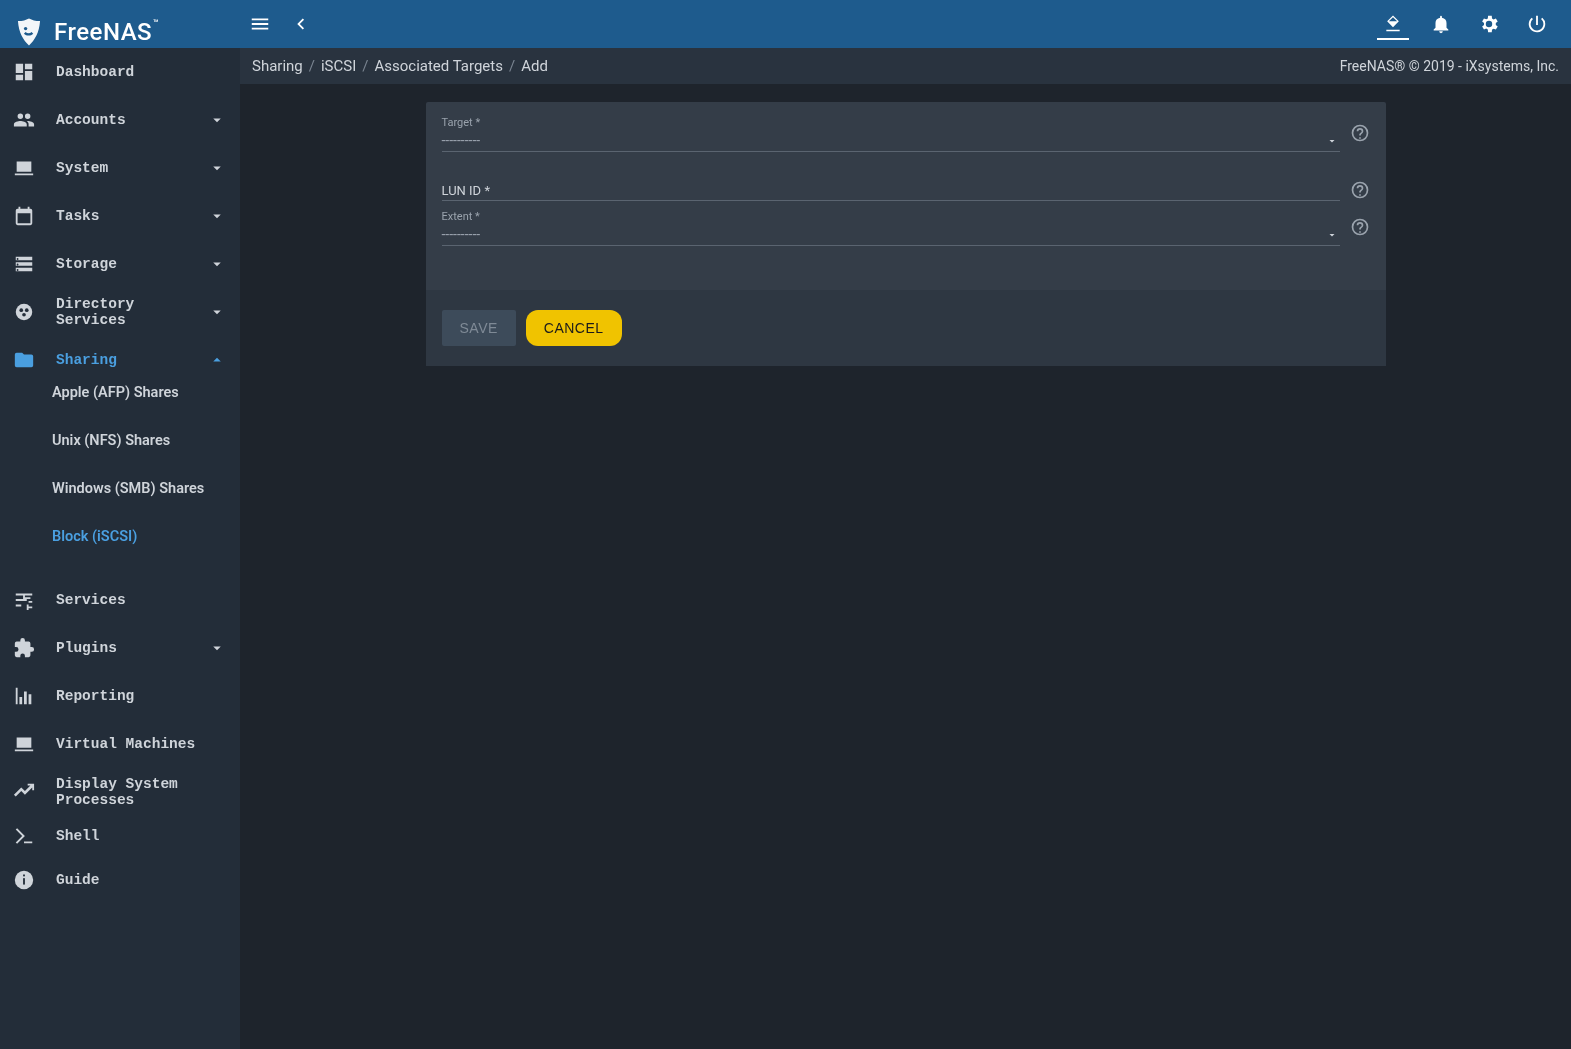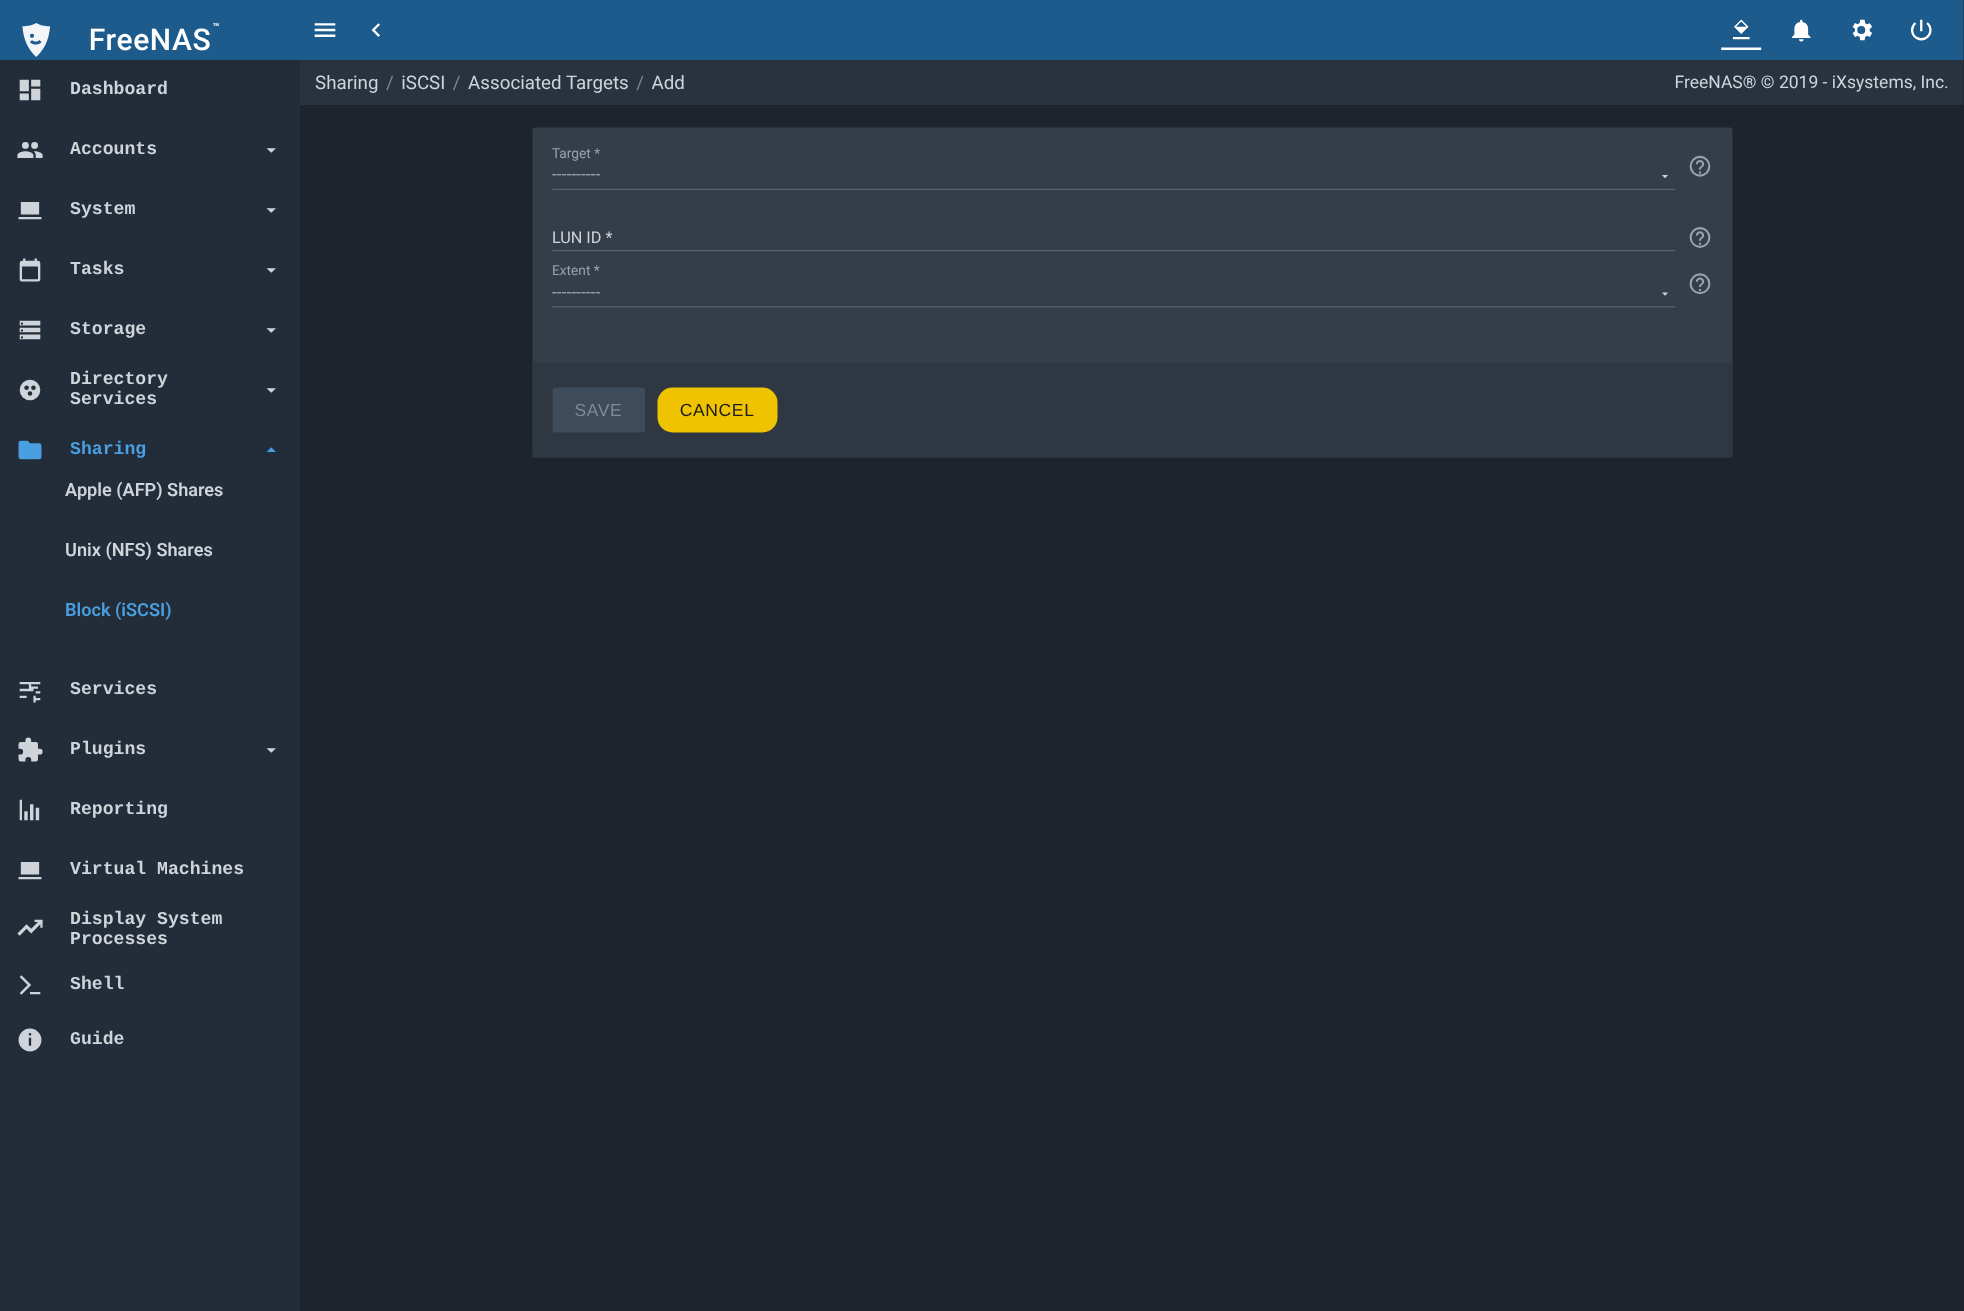--- a/index.html
+++ b/index.html
@@ -21,21 +21,21 @@
     padding: 0 12px 0 0;
     position: relative;
     z-index: 10;
   }
   .topbar-left { display: flex; align-items: center; }
   .logo-area {
     width: 240px;
     display: flex;
     align-items: center;
     padding-left: 12px;
-    gap: 25px;
+    gap: 8px;
     margin-top: 16px;
   }
   .logo-icon { width: 34px; height: 34px; }
   .logo-text { font-size: 24px; font-weight: 500; color: #fff; letter-spacing: 0.5px; }
   .logo-text .tm { font-size: 9px; vertical-align: top; margin-left:1px;}
   .hamburger, .chevron-left {
     color: #fff;
     width: 40px;
     height: 40px;
     display: flex;
@@ -419,20 +419,23 @@
           <svg width="18" height="18" viewBox="0 0 24 24">
             <use href="#i-chev-up"></use>
           </svg>
         </span>
     </div>
     <div class="nav-sub">
         <span>Apple (AFP) Shares</span>
       </div>
     <div class="nav-sub">
         <span>Unix (NFS) Shares</span>
+      </div>
+    <div class="nav-sub">
+        <span>Windows (SMB) Shares</span>
       </div>
     <div class="nav-sub active">
         <span>Block (iSCSI)</span>
       </div>
     <div class="nav-item">
       <span class="nav-icon">
           <svg width="22" height="22" viewBox="0 0 24 24">
             <use href="#i-tune"></use>
           </svg>
         </span>

